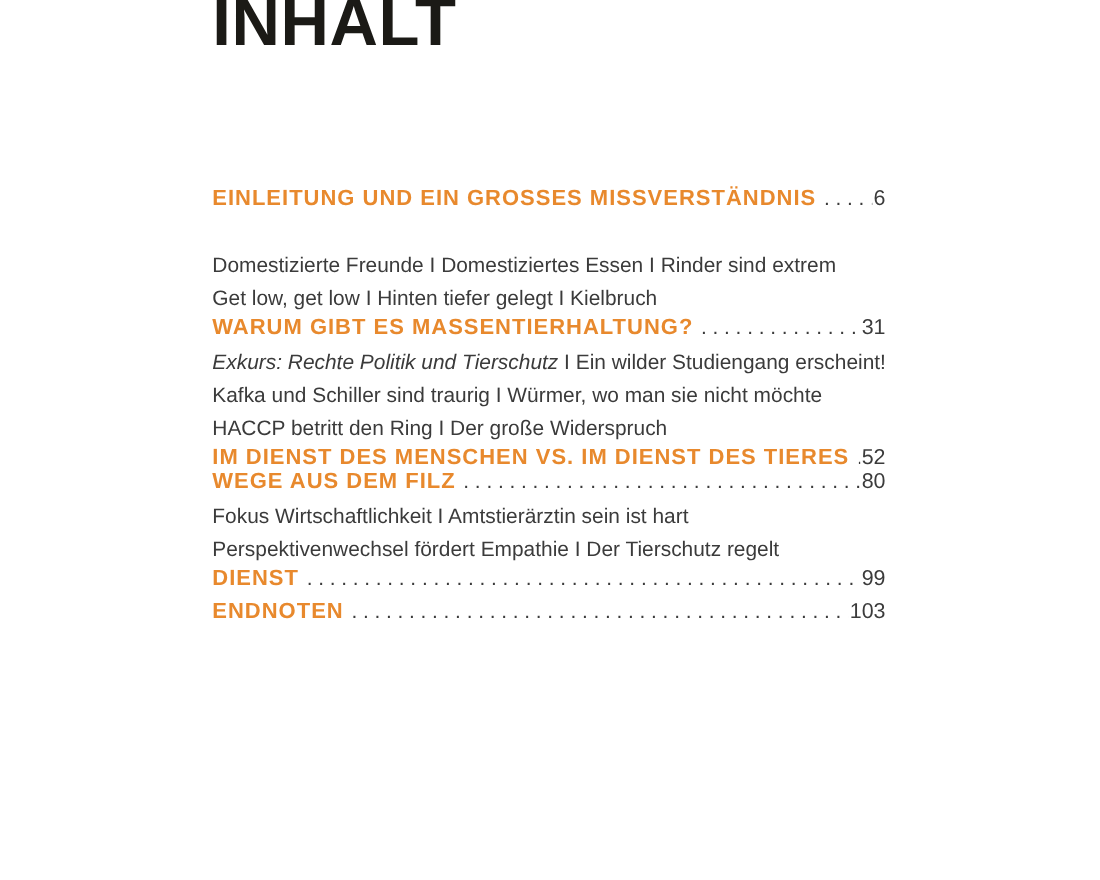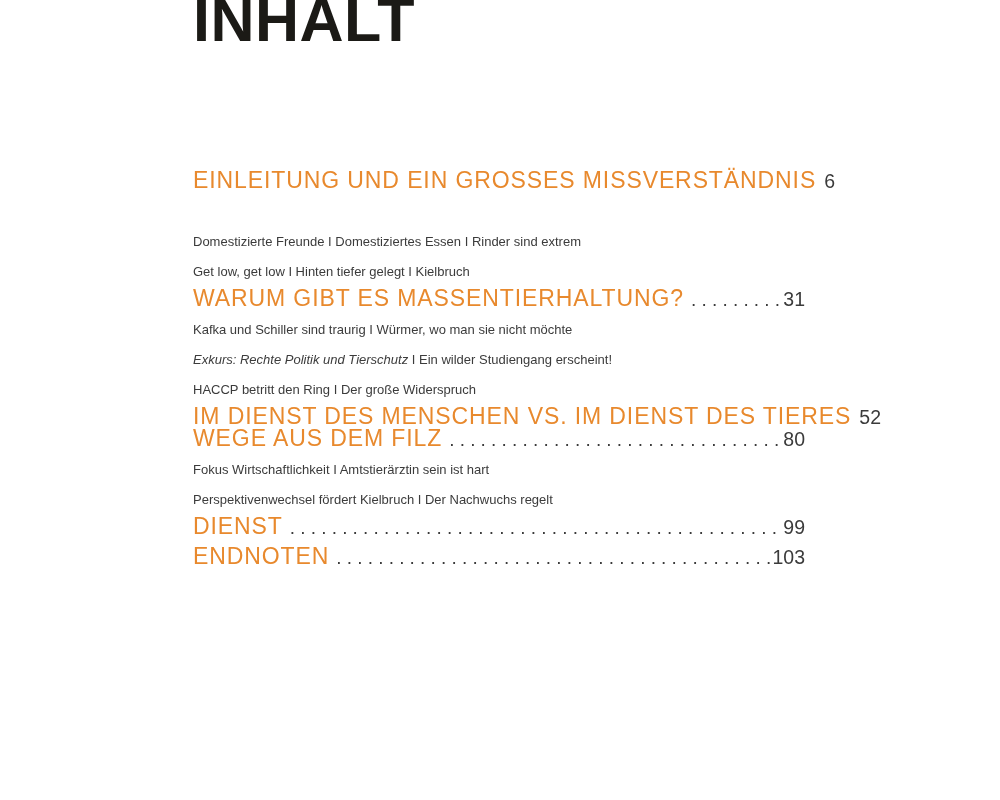--- a/index.html
+++ b/index.html
@@ -29,22 +29,22 @@
   .section.tight { margin-top:8px; }
 
   .toc-row {
     display:flex;
     align-items:baseline;
     height:22px;
     line-height:22px;
   }
   .heading {
     color:var(--accent, #e8892d);
-    font-weight:400;
-    font-size:23px;
+    font-weight:700;
+    font-size:20px;
     letter-spacing:0.9px;
     white-space:nowrap;
   }
   .dots {
     flex:1 1 auto;
     overflow:hidden;
     white-space:nowrap;
     margin-left:7px;
     margin-right:1px;
     color:#3b3b3b;
@@ -54,21 +54,21 @@
     content:"......................................................................................";
     letter-spacing:5.2px;
   }
   .pagenum {
     color:#3b3b3b;
     font-size:19.5px;
     white-space:nowrap;
   }
   .sublines { margin-top:6px; }
   .subline {
-    font-size:13px;
+    font-size:19px;
     line-height:30px;
     color:#3b3b3b;
     white-space:nowrap;
   }
   .subline .italic { font-style:italic; }
 </style>
 </head>
 <body>
 
 <div class="canvas">
@@ -88,41 +88,41 @@
             <div class="subline"><span>Get low, get low I Hinten tiefer gelegt I Kielbruch</span></div>
           </div>
         </div>
         <div class="section">
           <div class="toc-row">
             <span class="heading">WARUM GIBT ES MASSENTIERHALTUNG?</span>
             <span class="dots"></span>
             <span class="pagenum">31</span>
           </div>
           <div class="sublines">
+            <div class="subline"><span class="italic">Exkurs: Rechte Politik und Tierschutz</span><span> I Ein wilder Studiengang erscheint!</span></div>
             <div class="subline"><span>Kafka und Schiller sind traurig I Würmer, wo man sie nicht möchte</span></div>
-            <div class="subline"><span class="italic">Exkurs: Rechte Politik und Tierschutz</span><span> I Ein wilder Studiengang erscheint!</span></div>
             <div class="subline"><span>HACCP betritt den Ring I Der große Widerspruch</span></div>
           </div>
         </div>
         <div class="section">
           <div class="toc-row">
             <span class="heading">IM DIENST DES MENSCHEN VS. IM DIENST DES TIERES</span>
             <span class="dots"></span>
             <span class="pagenum">52</span>
           </div>
         </div>
         <div class="section">
           <div class="toc-row">
             <span class="heading">WEGE AUS DEM FILZ</span>
             <span class="dots"></span>
             <span class="pagenum">80</span>
           </div>
           <div class="sublines">
             <div class="subline"><span>Fokus Wirtschaftlichkeit I Amtstierärztin sein ist hart</span></div>
-            <div class="subline"><span>Perspektivenwechsel fördert Kielbruch I Der Nachwuchs regelt</span></div>
+            <div class="subline"><span>Perspektivenwechsel fördert Empathie I Der Tierschutz regelt</span></div>
           </div>
         </div>
         <div class="section">
           <div class="toc-row">
             <span class="heading">DIENST</span>
             <span class="dots"></span>
             <span class="pagenum">99</span>
           </div>
         </div>
         <div class="section tight">

